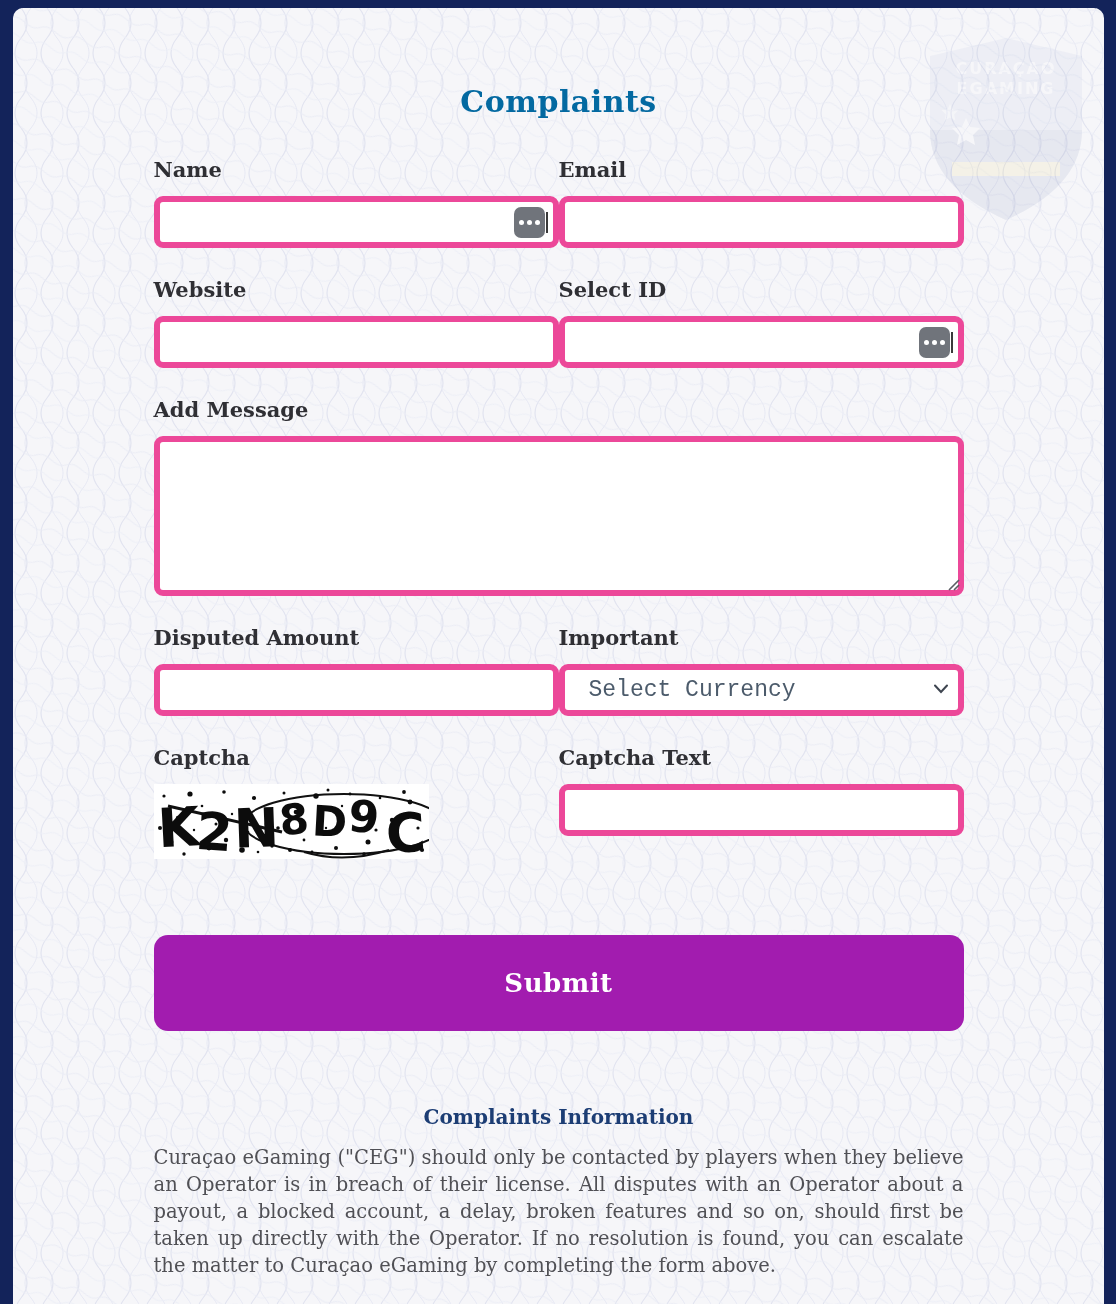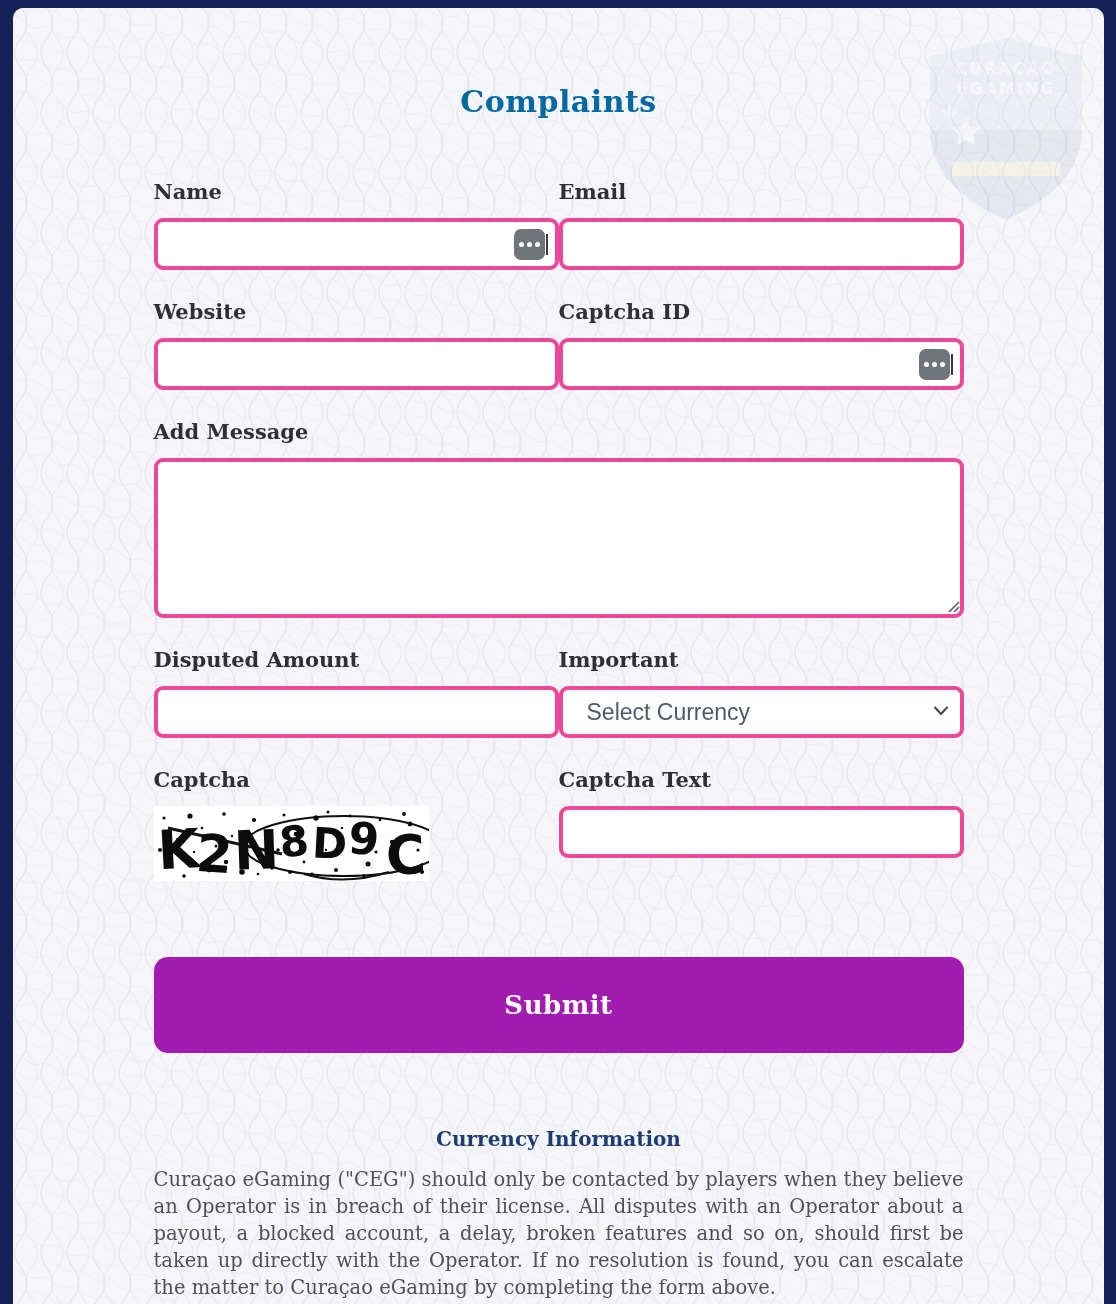--- a/index.html
+++ b/index.html
@@ -34,40 +34,40 @@
     width:810px; margin:0 auto;
     padding-top:76px;
   }
   .page-title {
     text-align:center;
     font-size:30px; font-weight:bold;
     color:#0369a1;
     letter-spacing:0.5px;
   }
   .form-grid {
-    margin-top:60px;
+    margin-top:38px;
     display:grid;
     grid-template-columns:1fr 1fr;
   }
   .field { margin-bottom:29px; }
   .field.full { grid-column:1 / -1; }
   .field-label {
     display:block;
     font-size:21px; font-weight:bold;
     color:#2f2f34;
     line-height:26px;
     margin-bottom:13px;
   }
   .input-wrap { position:relative; }
   .text-input, .select-input, .textarea-input {
     width:100%;
-    border:4px solid #ec4899;
+    border:6px solid #ec4899;
     border-radius:9px;
     background:#ffffff;
-    font-family:Liberation Sans, sans-serif;
+    font-family:Liberation Mono, monospace;
     color:#4c5b6b;
     outline:none;
   }
   .text-input { height:52px; padding:0 16px; font-size:20px; }
   .textarea-input {
     height:160px; padding:12px 16px; font-size:20px;
     resize:none; display:block;
   }
   .select-input {
     height:52px; padding:0 40px 0 24px; font-size:23px;
@@ -182,21 +182,21 @@
         </div>
 
         <div class="field">
           <label class="field-label">Website</label>
           <div class="input-wrap">
             <input class="text-input" type="text" value="" style="">
           </div>
         </div>
 
         <div class="field">
-          <label class="field-label">Captcha ID</label>
+          <label class="field-label">Select ID</label>
           <div class="input-wrap">
             <input class="text-input" type="text" value="" style="">
             <span class="pw-icon">
                 <i></i>
                 <i></i>
                 <i></i>
               </span>
             <span class="text-caret"></span>
           </div>
         </div>
@@ -296,17 +296,17 @@
         <div class="field">
           <label class="field-label">Captcha Text</label>
           <div class="input-wrap" style="margin-top:10px;">
             <input class="text-input" type="text" value="" style="">
           </div>
         </div>
       </form>
 
       <button class="submit-btn">Submit</button>
 
-      <h2 class="info-heading">Currency Information</h2>
+      <h2 class="info-heading">Complaints Information</h2>
       <p class="info-body">Curaçao eGaming ("CEG") should only be contacted by players when they believe an Operator is in breach of their license. All disputes with an Operator about a payout, a blocked account, a delay, broken features and so on, should first be taken up directly with the Operator. If no resolution is found, you can escalate the matter to Curaçao eGaming by completing the form above.</p>
     </div>
   </div>
 </div>
 
 </body></html>

